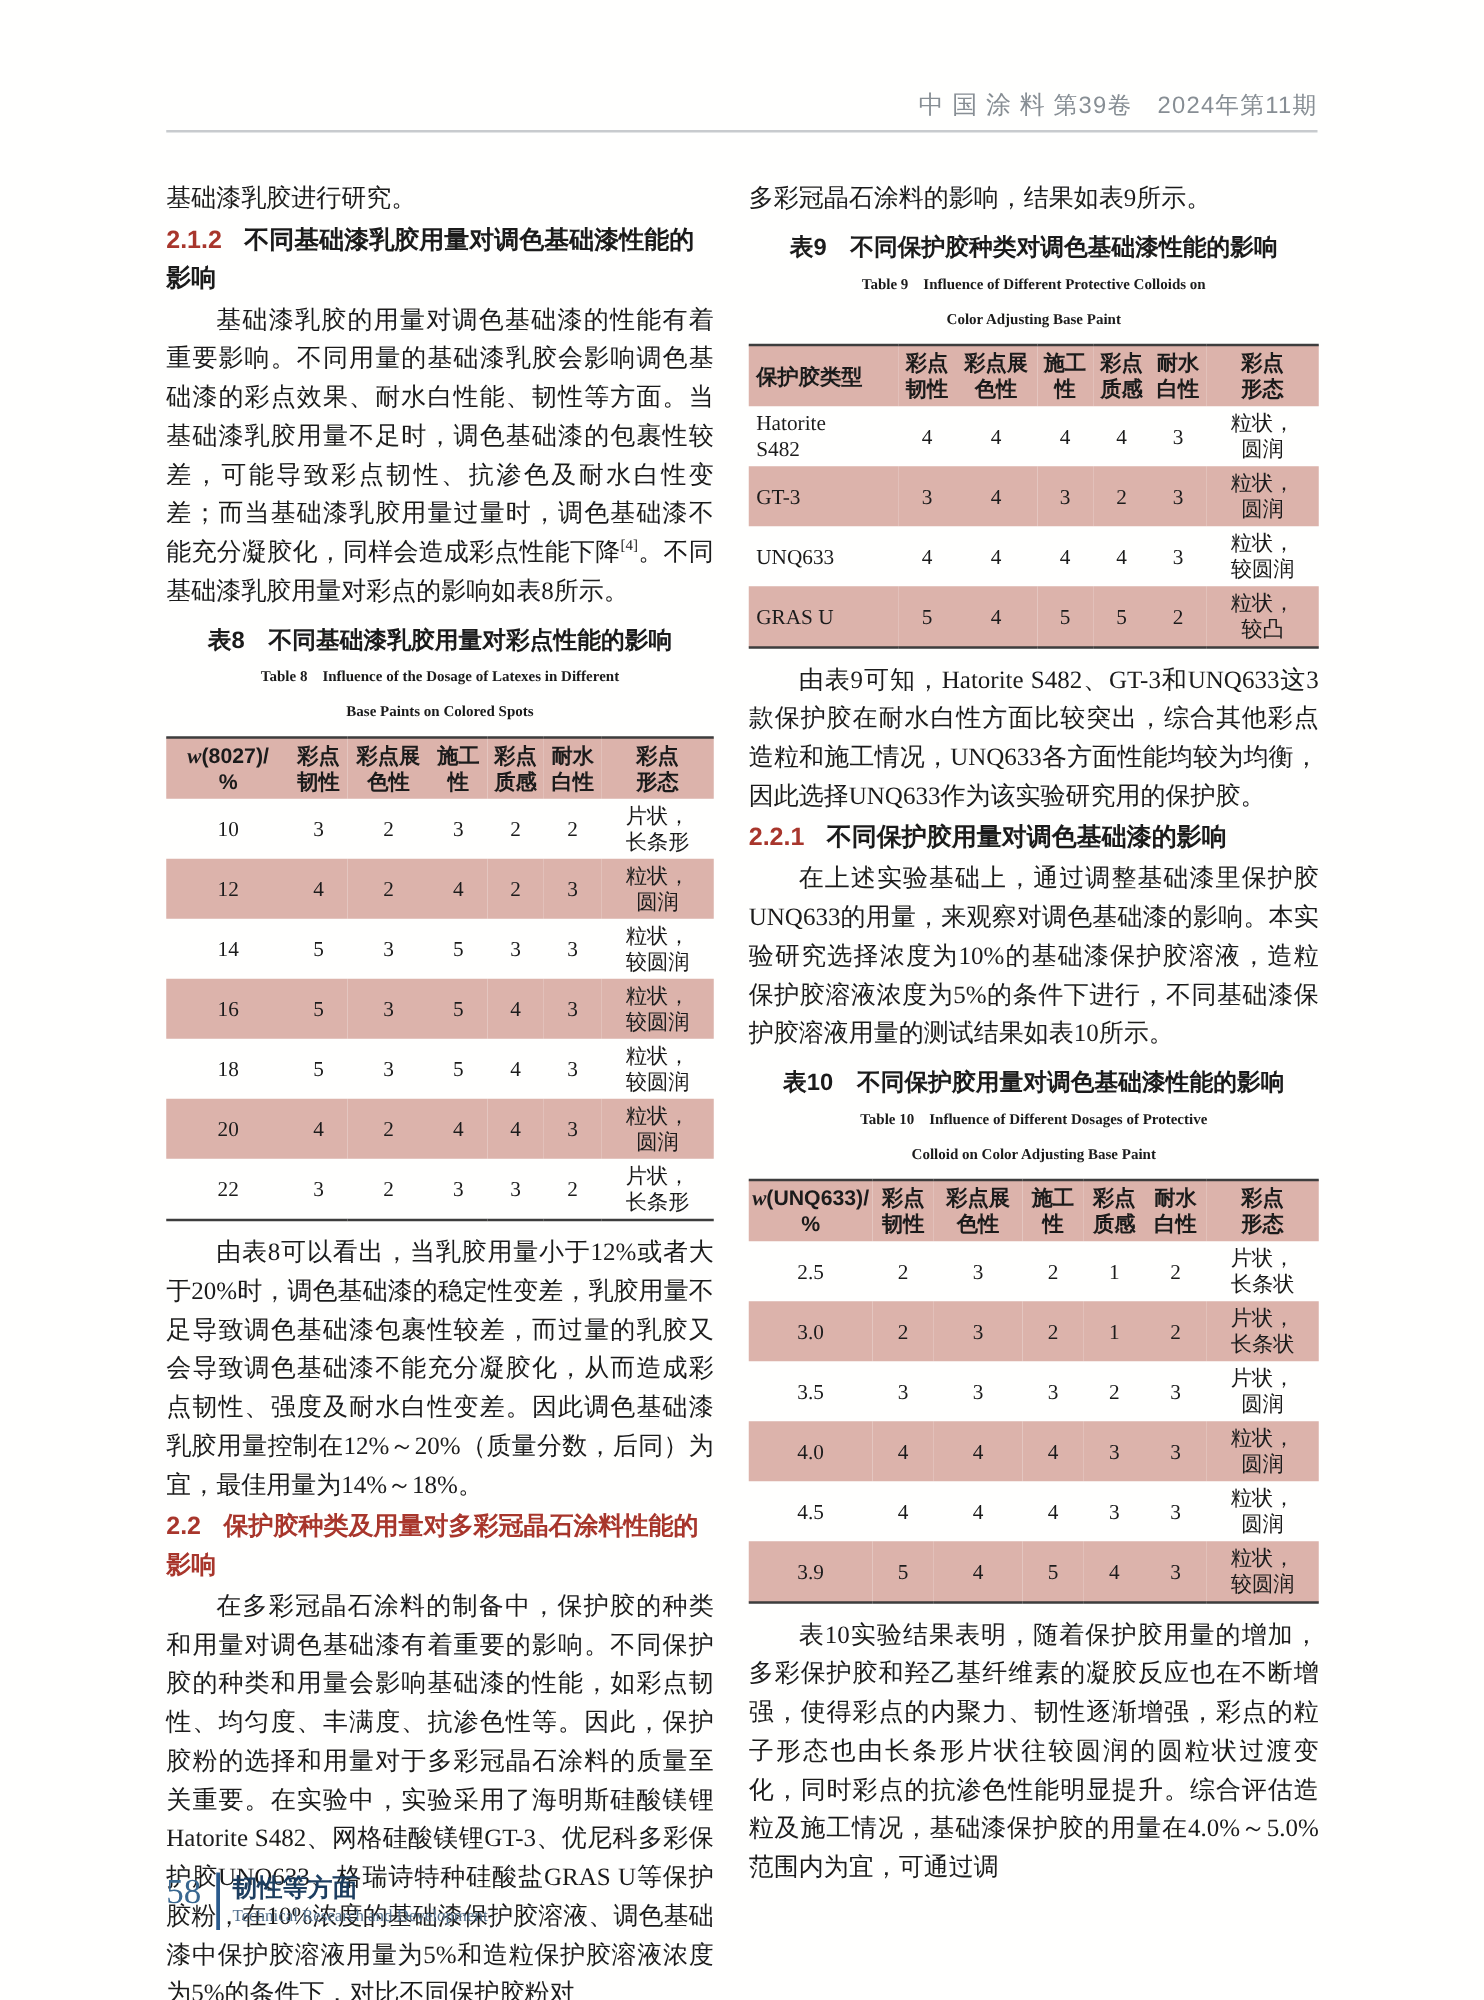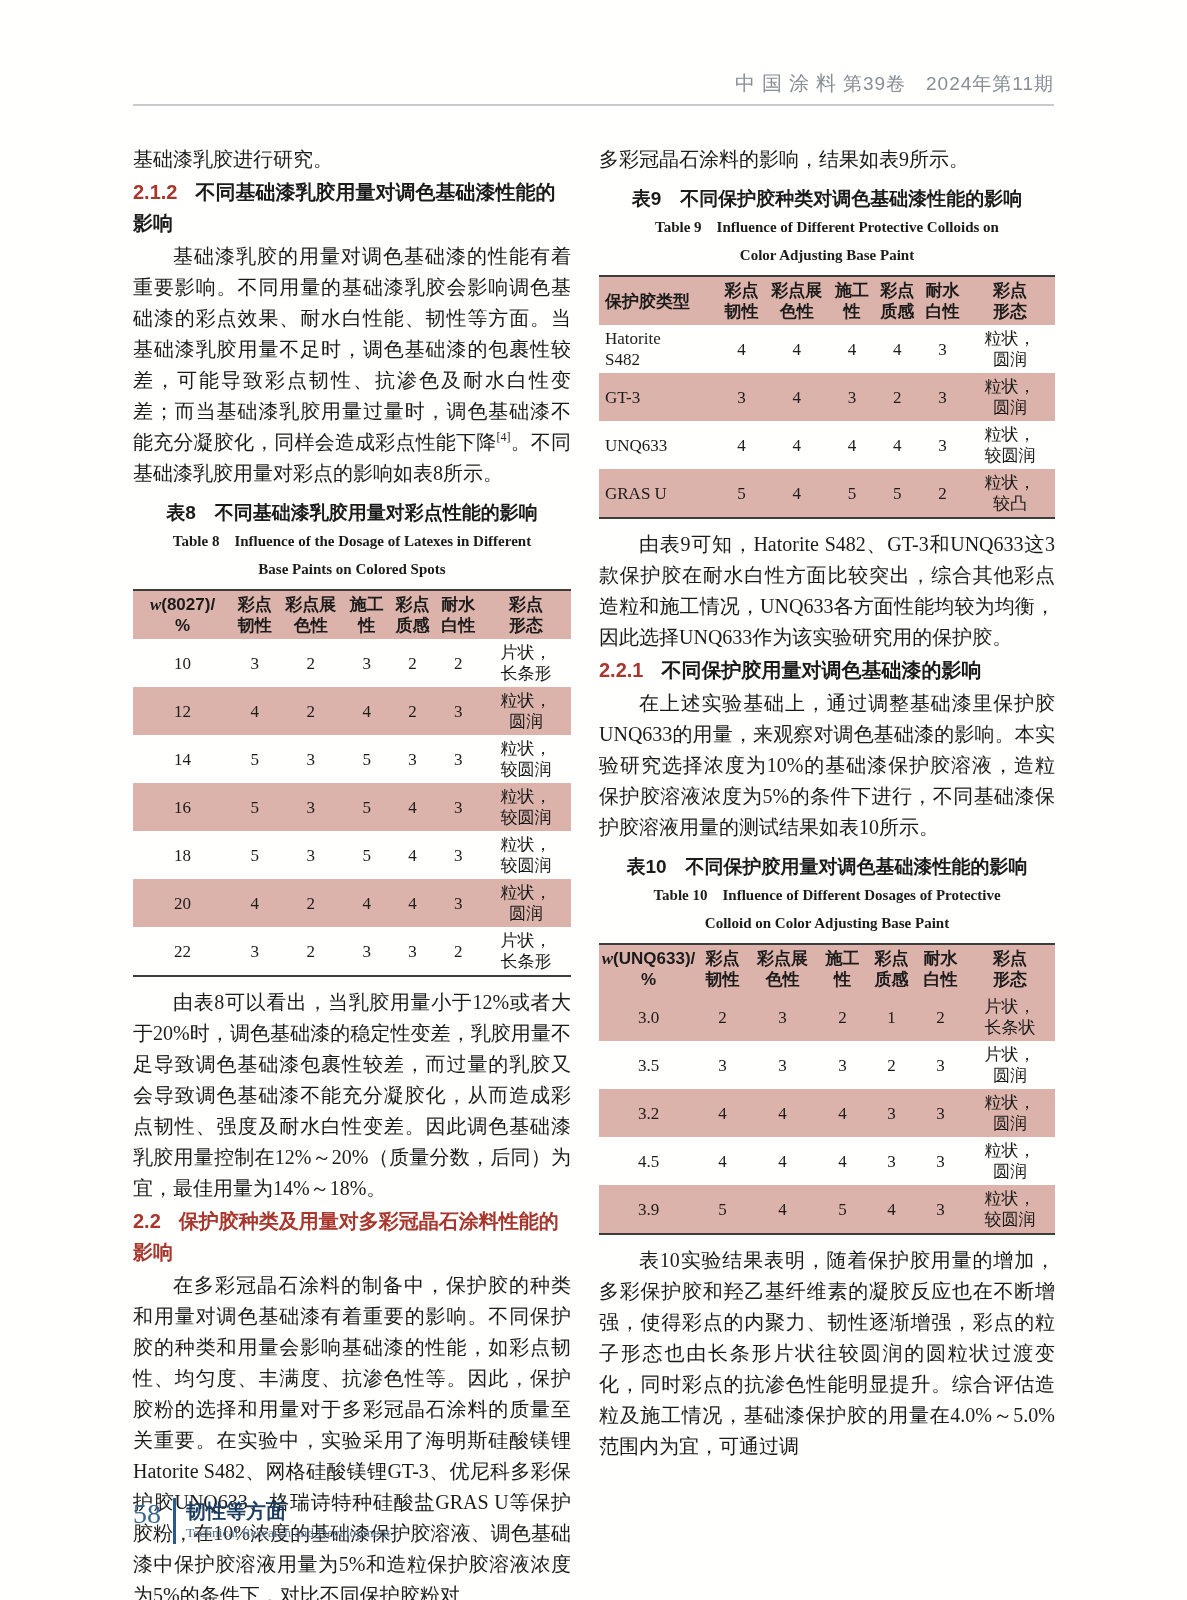--- a/index.html
+++ b/index.html
@@ -55,21 +55,21 @@
   .sec .num{color:var(--accent-red);margin-right:0.9em;}
   .sec.red-title .t{color:var(--accent-red);}
   
   .tbl-cap{margin:10px 0 6px 0;text-align:center;}
   .cap-zh{
     font-family:"Liberation Sans","DejaVu Sans",sans-serif;
     font-weight:bold;font-size:19px;line-height:28px;
   }
   .cap-en{
     font-family:"Liberation Serif","DejaVu Serif",serif;
-    font-weight:bold;font-size:15px;line-height:28px;
+    font-weight:bold;font-size:12px;line-height:28px;
   }
   
   table.data-table{
     width:100%;
     border-collapse:collapse;
     border-top:2px solid var(--tbl-border);
     border-bottom:2px solid var(--tbl-border);
     margin-bottom:10px;
     font-size:17px;line-height:21px;
   }
@@ -337,42 +337,52 @@
 性</th>
             <th>彩点
 质感</th>
             <th>耐水
 白性</th>
             <th>彩点
 形态</th>
           </tr>
         </thead>
       <tbody>
-          <tr class="stripe">
-            <td>3.0</td>
+          <tr>
+            <td>2.5</td>
             <td>2</td>
             <td>3</td>
             <td>2</td>
             <td>1</td>
             <td>2</td>
             <td>片状，
 长条状</td>
           </tr>
+          <tr class="stripe">
+            <td>3.0</td>
+            <td>2</td>
+            <td>3</td>
+            <td>2</td>
+            <td>1</td>
+            <td>2</td>
+            <td>片状，
+长条状</td>
+          </tr>
           <tr>
             <td>3.5</td>
             <td>3</td>
             <td>3</td>
             <td>3</td>
             <td>2</td>
             <td>3</td>
             <td>片状，
 圆润</td>
           </tr>
           <tr class="stripe">
-            <td>3.2</td>
+            <td>4.0</td>
             <td>4</td>
             <td>4</td>
             <td>4</td>
             <td>3</td>
             <td>3</td>
             <td>粒状，
 圆润</td>
           </tr>
           <tr>
             <td>4.5</td>

